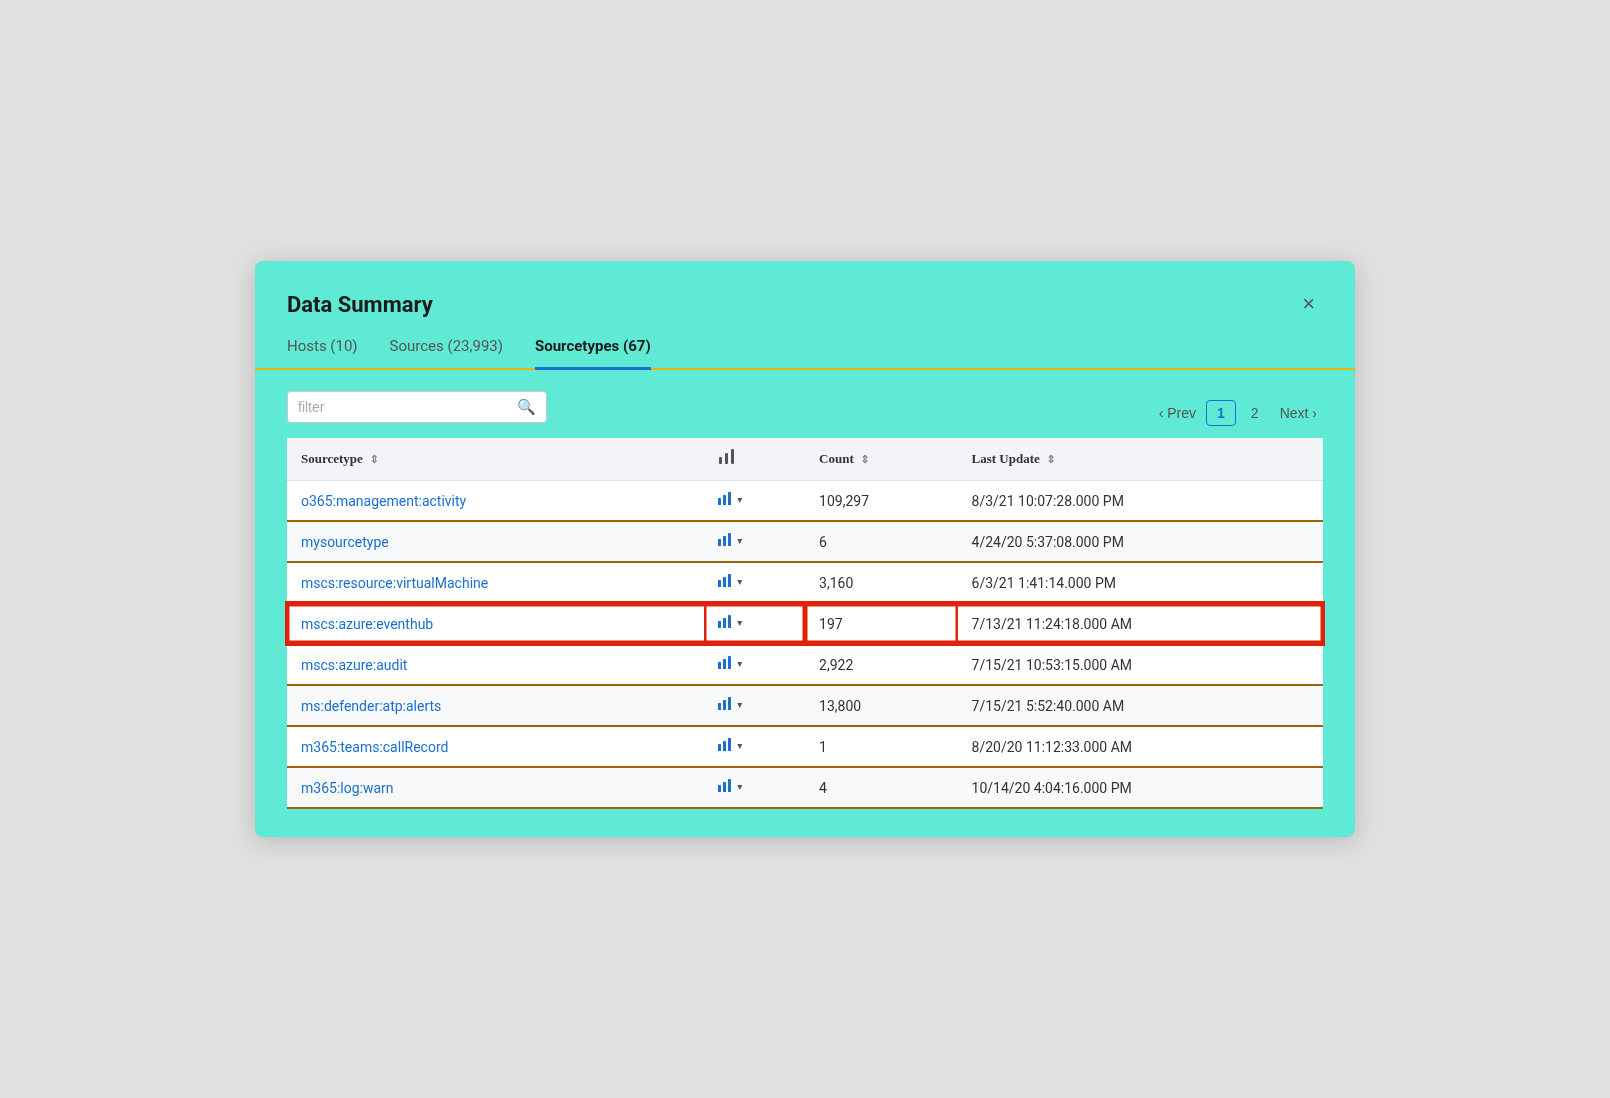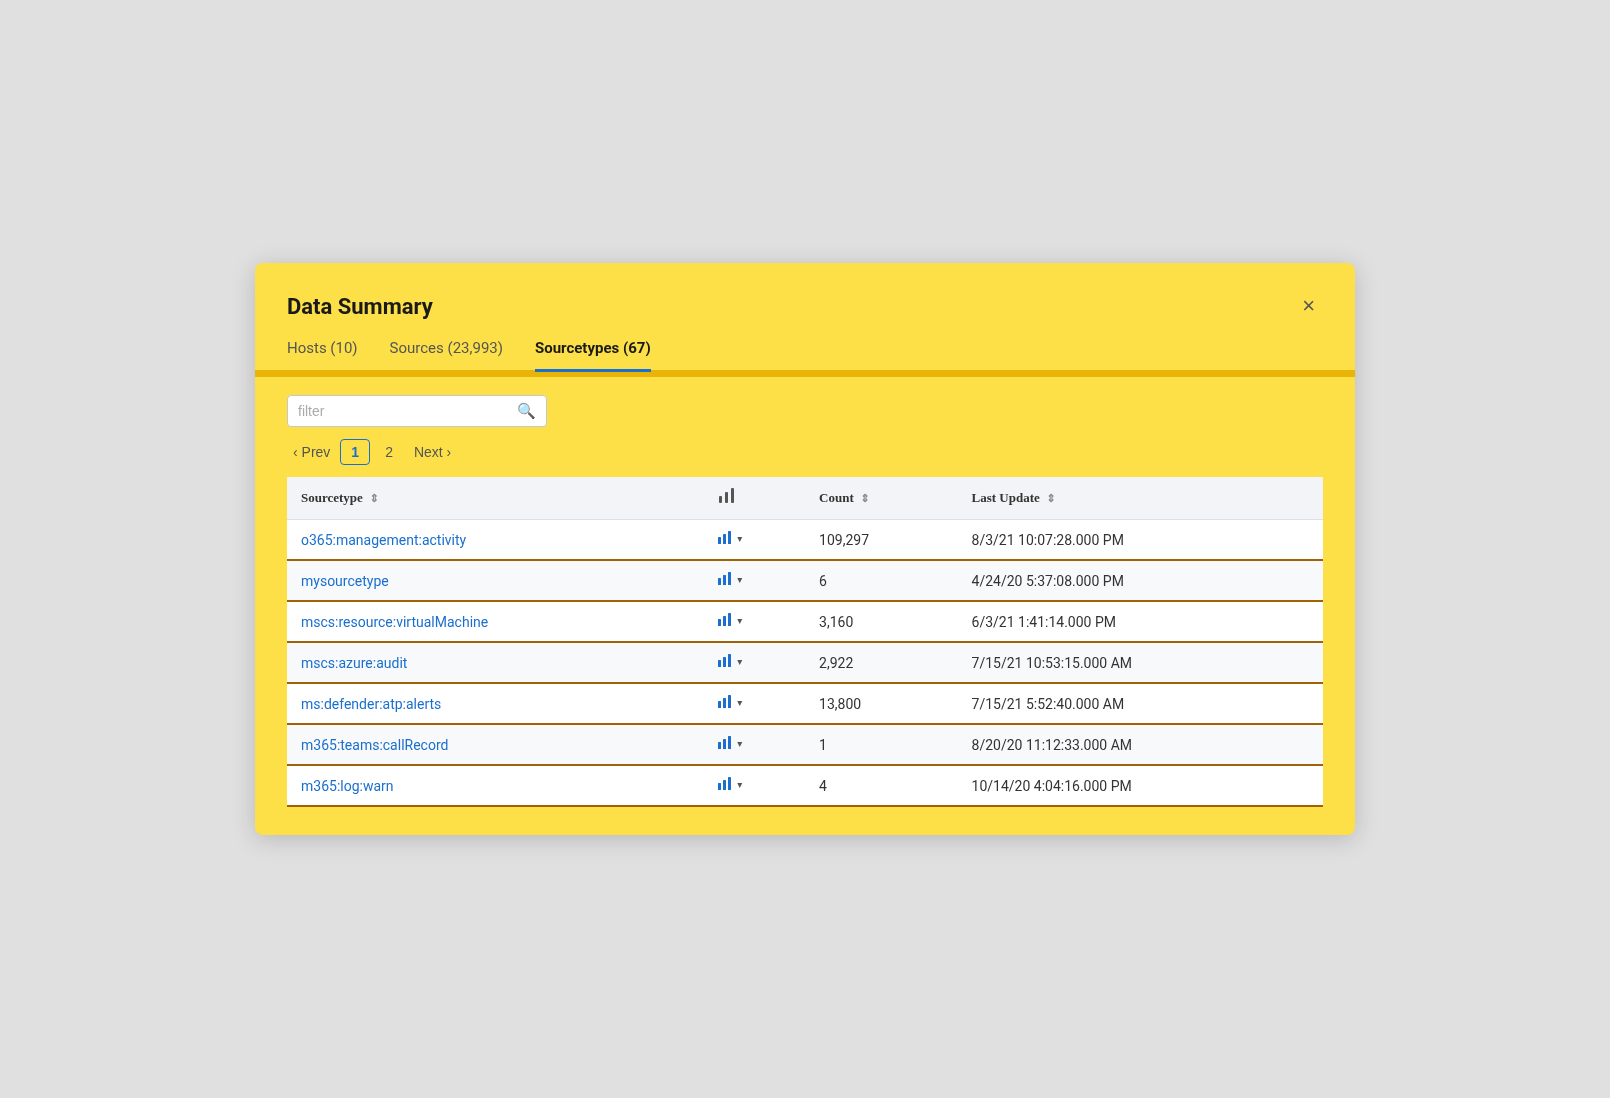--- a/index.html
+++ b/index.html
@@ -5,21 +5,21 @@
     * { box-sizing: border-box; margin: 0; padding: 0; }
     body {
       background: #e0e0e0;
       display: flex;
       align-items: center;
       justify-content: center;
       min-height: 100vh;
       font-family: -apple-system, BlinkMacSystemFont, "Segoe UI", Roboto, sans-serif;
     }
     .modal {
-      background: #fde047;
+      background: #5eead4;
       border-radius: 8px;
       box-shadow: 0 4px 24px rgba(0,0,0,0.18);
       width: 1100px;
       max-width: 98vw;
       padding: 0;
       overflow: hidden;
     }
     .modal-header {
       display: flex;
       align-items: center;
@@ -38,42 +38,42 @@
       font-size: 22px;
       color: #555;
       padding: 4px 8px;
       border-radius: 4px;
       line-height: 1;
     }
     .tabs-row {
       display: flex;
       align-items: flex-end;
       padding: 18px 32px 0 32px;
-      border-bottom: 7px solid #eab308;
+      border-bottom: 2px solid #eab308;
       gap: 32px;
     }
     .tab {
       font-size: 15px;
       color: #555;
       cursor: pointer;
       padding-bottom: 12px;
       border-bottom: 3px solid transparent;
       margin-bottom: -2px;
       white-space: nowrap;
     }
     .tab.active {
       color: #1a1a1a;
       font-weight: 700;
       border-bottom: 3px solid #1a6fcf;
     }
     .toolbar {
       display: flex;
+      align-items: center;
       justify-content: space-between;
       padding: 18px 32px 12px 32px;
-      flex-direction: column;
     }
     .filter-wrap {
       display: flex;
       align-items: center;
       border: 1.5px solid #c8c8c8;
       border-radius: 4px;
       padding: 6px 10px;
       width: 260px;
       gap: 8px;
       background: #fff;
@@ -256,20 +256,33 @@
       <svg width="16" height="14" viewBox="0 0 16 14" fill="#1a6fcf" xmlns="http://www.w3.org/2000/svg">
         <rect x="0" y="6" width="3" height="7" rx="0.5"></rect>
         <rect x="5" y="3" width="3" height="10" rx="0.5"></rect>
         <rect x="10" y="0" width="3" height="13" rx="0.5"></rect>
       </svg>
       <span style="font-size:10px;color:#555;margin-left:1px">▾</span>
     </span></td>
             <td>3,160</td>
             <td>6/3/21 1:41:14.000 PM</td>
           </tr>
+          <tr class="highlighted-row">
+            <td><a class="source-link">mscs:azure:eventhub</a></td>
+            <td><span class="chart-icon">
+      <svg width="16" height="14" viewBox="0 0 16 14" fill="#1a6fcf" xmlns="http://www.w3.org/2000/svg">
+        <rect x="0" y="6" width="3" height="7" rx="0.5"></rect>
+        <rect x="5" y="3" width="3" height="10" rx="0.5"></rect>
+        <rect x="10" y="0" width="3" height="13" rx="0.5"></rect>
+      </svg>
+      <span style="font-size:10px;color:#555;margin-left:1px">▾</span>
+    </span></td>
+            <td>197</td>
+            <td>7/13/21 11:24:18.000 AM</td>
+          </tr>
           <tr>
             <td><a class="source-link">mscs:azure:audit</a></td>
             <td><span class="chart-icon">
       <svg width="16" height="14" viewBox="0 0 16 14" fill="#1a6fcf" xmlns="http://www.w3.org/2000/svg">
         <rect x="0" y="6" width="3" height="7" rx="0.5"></rect>
         <rect x="5" y="3" width="3" height="10" rx="0.5"></rect>
         <rect x="10" y="0" width="3" height="13" rx="0.5"></rect>
       </svg>
       <span style="font-size:10px;color:#555;margin-left:1px">▾</span>
     </span></td>

